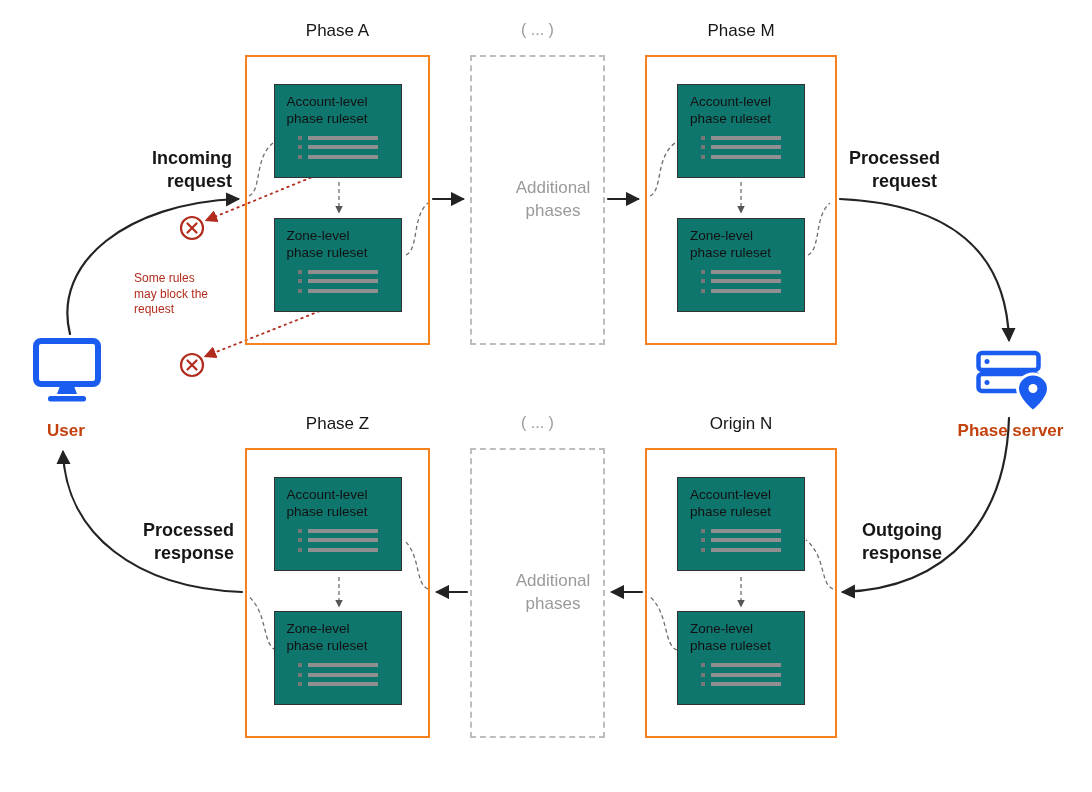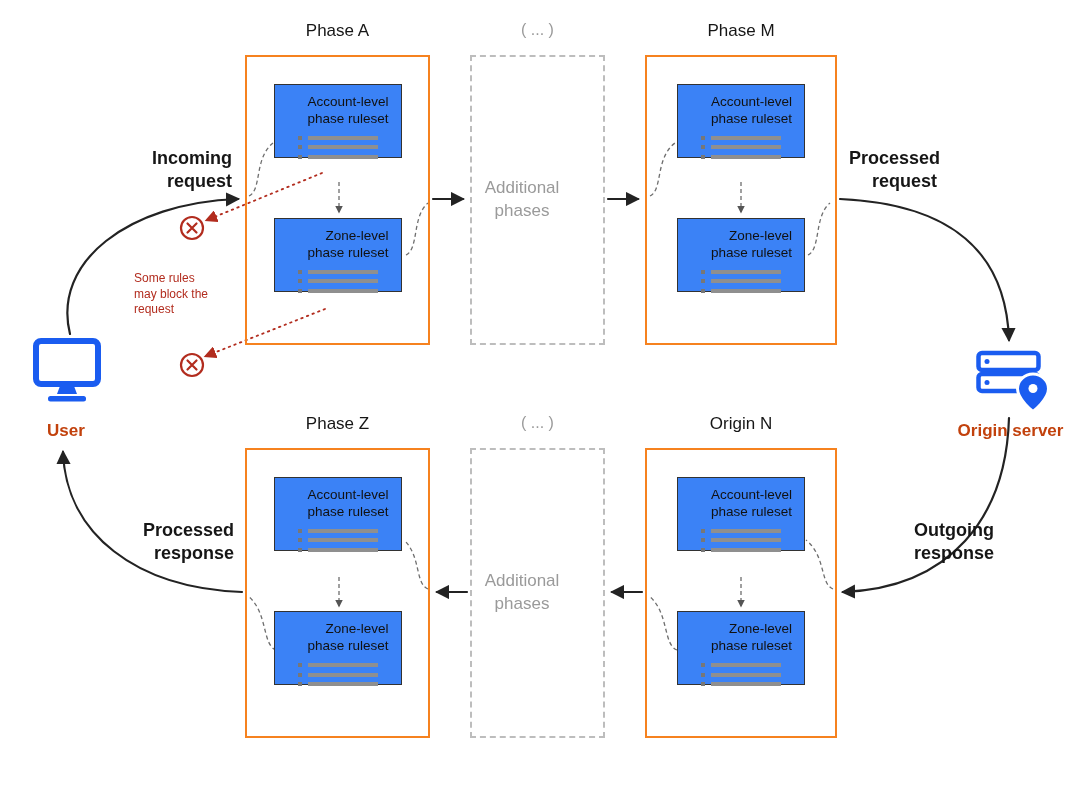--- a/index.html
+++ b/index.html
@@ -11,27 +11,27 @@
     --ink:#161616;
   }
   *{margin:0;padding:0;box-sizing:border-box}
   html,body{background:#fff}
   body{font-family:"Liberation Sans","DejaVu Sans",sans-serif;color:var(--ink)}
   .canvas{position:relative;width:1092px;height:792px;background:#fff;overflow:hidden}
   .wires{position:absolute;left:0;top:0;z-index:1}
   .icon{position:absolute;z-index:2}
 
   .phase-box{position:absolute;border:2px solid var(--orange);z-index:2}
-  .dash-box{position:absolute;border:2px dashed #bdbdbd;z-index:2;display:flex;align-items:center;justify-content:flex-start}
+  .dash-box{position:absolute;border:2px dashed #bdbdbd;z-index:2;display:flex;align-items:center;justify-content:flex-end}
   .dash-label{width:100px;text-align:center;font-size:17px;line-height:1.35;color:var(--graytext)}
 
   .phase-title{position:absolute;z-index:3;text-align:center;font-weight:normal;font-size:17px;color:var(--ink)}
   .phase-title.dim{color:var(--graytext);font-size:16px}
 
-  .ruleset-box{position:absolute;left:calc(50% - 64px);width:128px;height:74px;border:1.5px solid #323232;background:#3b82f6;text-align:right}
+  .ruleset-box{position:absolute;left:calc(50% - 64px);width:128px;height:94px;border:1.5px solid #323232;background:#0f766e;text-align:left}
   .ruleset-box.account{top:27px}
   .ruleset-box.zone{top:161px}
   .ruleset-label{padding:9px 12px 0;font-size:13.5px;line-height:1.25;color:#111}
   .li-lines{width:80px;height:23px;margin:8px auto 0;
     background:
       repeating-linear-gradient(to bottom,#777 0 4px,rgba(0,0,0,0) 4px 9.5px) 0 0 / 4px 23px no-repeat,
       repeating-linear-gradient(to bottom,#8f8f8f 0 4px,rgba(0,0,0,0) 4px 9.5px) 10px 0 / 70px 23px no-repeat;}
 
   .flow-label{position:absolute;z-index:3;font-weight:bold;font-size:18px;line-height:1.3;text-align:right;color:var(--ink)}
   .warn-label{position:absolute;z-index:3;font-size:12px;line-height:1.3;color:var(--red)}
@@ -156,36 +156,36 @@
       <div class="li-lines"></div>
     </div>
     <div class="ruleset-box zone">
       <div class="ruleset-label">Zone-level phase ruleset</div>
       <div class="li-lines"></div>
     </div>
   </div>
 
   <div class="flow-label" style="left:148px;top:147px;width:84px">Incoming request</div>
   <div class="flow-label" style="left:849px;top:147px;width:88px">Processed request</div>
-  <div class="flow-label" style="left:904px;top:519px;width:90px">Outgoing response</div>
+  <div class="flow-label" style="left:852px;top:519px;width:90px">Outgoing response</div>
   <div class="flow-label" style="left:142px;top:519px;width:92px">Processed response</div>
   <div class="warn-label" style="left:134px;top:271px;width:80px">Some rules may block the request</div>
 
   <svg class="icon" style="left:32px;top:338px" width="70" height="66" viewBox="0 0 70 66">
     <rect x="4" y="3" width="62" height="43" rx="5" fill="none" stroke="var(--blue)" stroke-width="6"></rect>
     <path d="M28,48 h14 l3,8 h-20 z" fill="var(--blue)"></path>
     <rect x="16" y="58" width="38" height="5.5" rx="2.5" fill="var(--blue)"></rect>
   </svg>
   <div class="end-label" style="left:25px;top:421px;width:82px">User</div>
 
   <svg class="icon" style="left:976px;top:348px" width="76" height="66" viewBox="0 0 76 66">
     <rect x="2.5" y="5" width="60" height="17" rx="3.5" fill="#fff" stroke="var(--blue)" stroke-width="4.5"></rect>
     <circle cx="11" cy="13.5" r="2.5" fill="var(--blue)"></circle>
     <rect x="2.5" y="26" width="60" height="17" rx="3.5" fill="#fff" stroke="var(--blue)" stroke-width="4.5"></rect>
     <circle cx="11" cy="34.5" r="2.5" fill="var(--blue)"></circle>
     <g>
       <path d="M57,26 c-8.5,0 -15.5,6.6 -15.5,14.7 C41.5,51.5 57,63.5 57,63.5 s15.5,-12 15.5,-22.8 C72.5,32.6 65.5,26 57,26 z" fill="var(--blue)" stroke="#fff" stroke-width="3"></path>
       <circle cx="57" cy="40.5" r="4.5" fill="#fff"></circle>
     </g>
   </svg>
-  <div class="end-label" style="left:938px;top:421px;width:145px">Origin server</div>
+  <div class="end-label" style="left:938px;top:421px;width:145px">Phase server</div>
 
 </div>
 
 </body></html>

